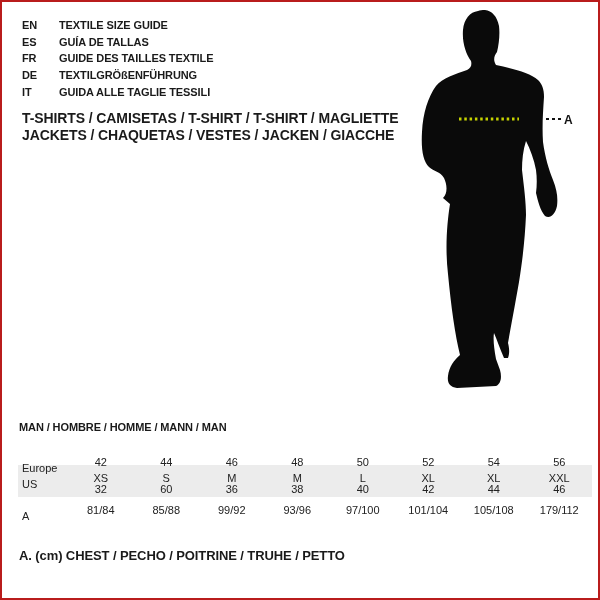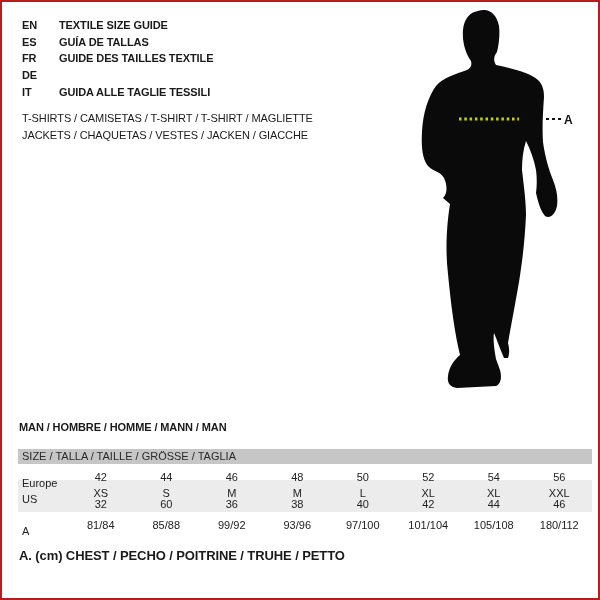--- a/index.html
+++ b/index.html
@@ -7,21 +7,21 @@
     position:relative;width:600px;height:600px;background:#ffffff;
     box-sizing:border-box;border:2px solid #b91c1c;overflow:hidden;
     font-family:"Liberation Sans","DejaVu Sans",sans-serif;color:#1a1a1a;padding-left:23px;
   }
   
   .lang-list{position:absolute;left:20px;top:15px;}
   .lang-row{display:grid;grid-template-columns:37px auto;line-height:16.7px;
     font-size:11px;font-weight:bold;letter-spacing:-0.1px;white-space:nowrap;}
   
   .categories{position:absolute;left:20px;top:108px;}
-  .category-line{font-size:11px;font-weight:normal;line-height:17px;
+  .category-line{font-size:14px;font-weight:bold;line-height:17px;
     letter-spacing:-0.1px;white-space:nowrap;}
   
   .figure-wrap{position:absolute;left:390px;top:0;width:210px;height:410px;}
   .figure-wrap svg{display:block;width:210px;height:410px;}
   .measure-label{font-family:"Liberation Sans","DejaVu Sans",sans-serif;
     font-size:12px;font-weight:600;fill:#111;}
   
   .man-label{position:absolute;left:17px;top:417px;font-size:11px;
     font-weight:bold;line-height:17px;letter-spacing:-0.1px;white-space:nowrap;}
   
@@ -50,20 +50,21 @@
       <div class="lang-row">
         <span>ES</span>
         <span>GUÍA DE TALLAS</span>
       </div>
       <div class="lang-row">
         <span>FR</span>
         <span>GUIDE DES TAILLES TEXTILE</span>
       </div>
       <div class="lang-row">
         <span>DE</span>
+        <span>TEXTILGRÖßENFÜHRUNG</span>
       </div>
       <div class="lang-row">
         <span>IT</span>
         <span>GUIDA ALLE TAGLIE TESSILI</span>
       </div>
     </div>
 
   <div class="categories">
     <div class="category-line">T-SHIRTS / CAMISETAS / T-SHIRT / T-SHIRT / MAGLIETTE</div>
     <div class="category-line">JACKETS / CHAQUETAS / VESTES / JACKEN / GIACCHE</div>
@@ -90,21 +91,20 @@
                C105,14 100,9 93,8 C90,8 88,8 86,9 Z" fill="#0a0a0a"></path>
       <line x1="67" y1="117" x2="127" y2="117" stroke-width="3" stroke-dasharray="2.5 2.8" stroke="#c6d300"></line>
       <line x1="154" y1="117" x2="169" y2="117" stroke-width="2" stroke-dasharray="3 3" stroke="#111111"></line>
       <text class="measure-label" x="172" y="122">A</text>
     </svg>
   </div>
 
   <div class="man-label">MAN / HOMBRE / HOMME / MANN / MAN</div>
 
   <div class="size-table">
-    <div class="thead">SIZE / TALLA / TAILLE / GRÖSSE / TAGLIA</div>
     <div>
         <div class="trow">
           <div class="tlabel">Europe</div>
           <div class="tcell">42</div>
           <div class="tcell">44</div>
           <div class="tcell">46</div>
           <div class="tcell">48</div>
           <div class="tcell">50</div>
           <div class="tcell">52</div>
           <div class="tcell">54</div>
@@ -134,20 +134,20 @@
         </div>
         <div class="trow">
           <div class="tlabel">A</div>
           <div class="tcell">81/84</div>
           <div class="tcell">85/88</div>
           <div class="tcell">99/92</div>
           <div class="tcell">93/96</div>
           <div class="tcell">97/100</div>
           <div class="tcell">101/104</div>
           <div class="tcell">105/108</div>
-          <div class="tcell">180/112</div>
+          <div class="tcell">179/112</div>
         </div>
       </div>
   </div>
 
   <div class="chest-note">A. (cm) CHEST / PECHO / POITRINE / TRUHE / PETTO</div>
 
 </div>
 
 </body></html>

